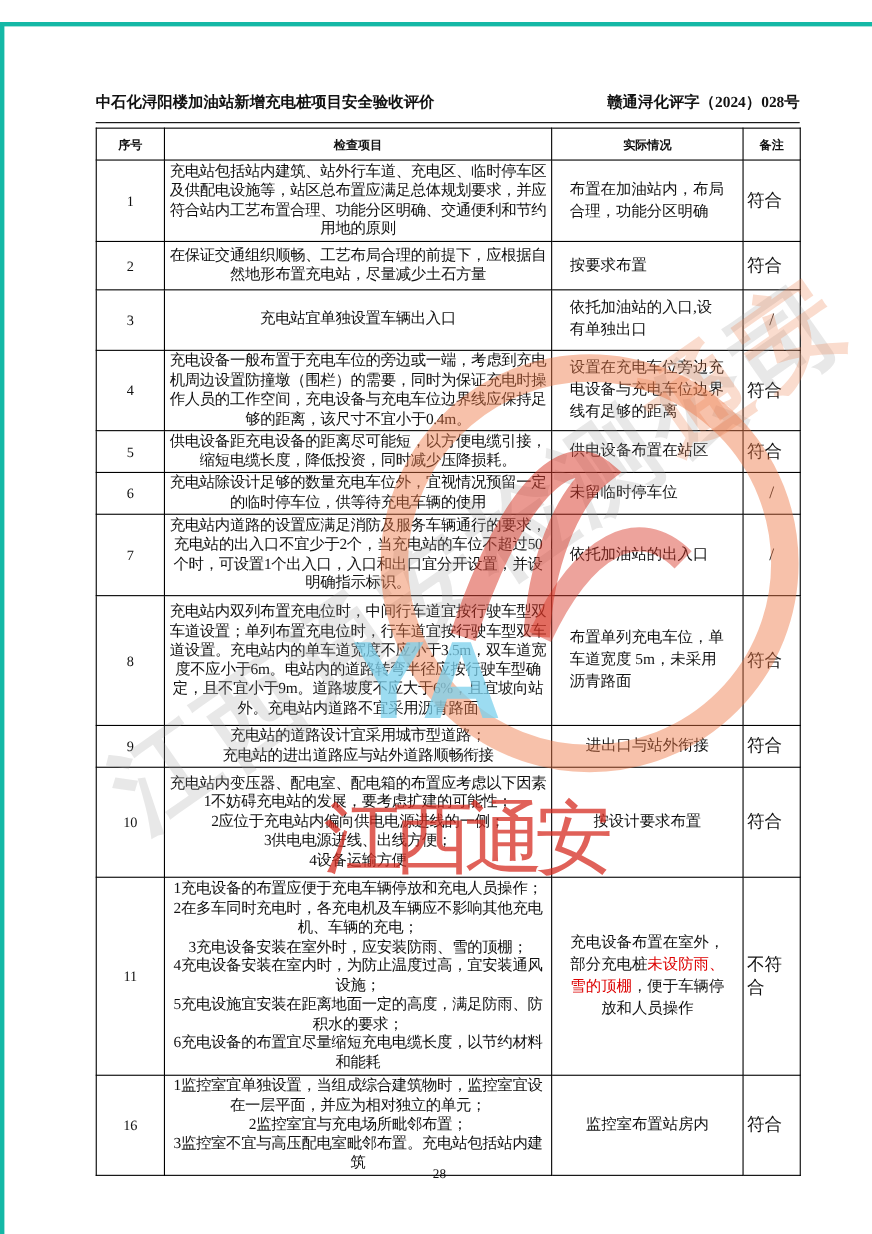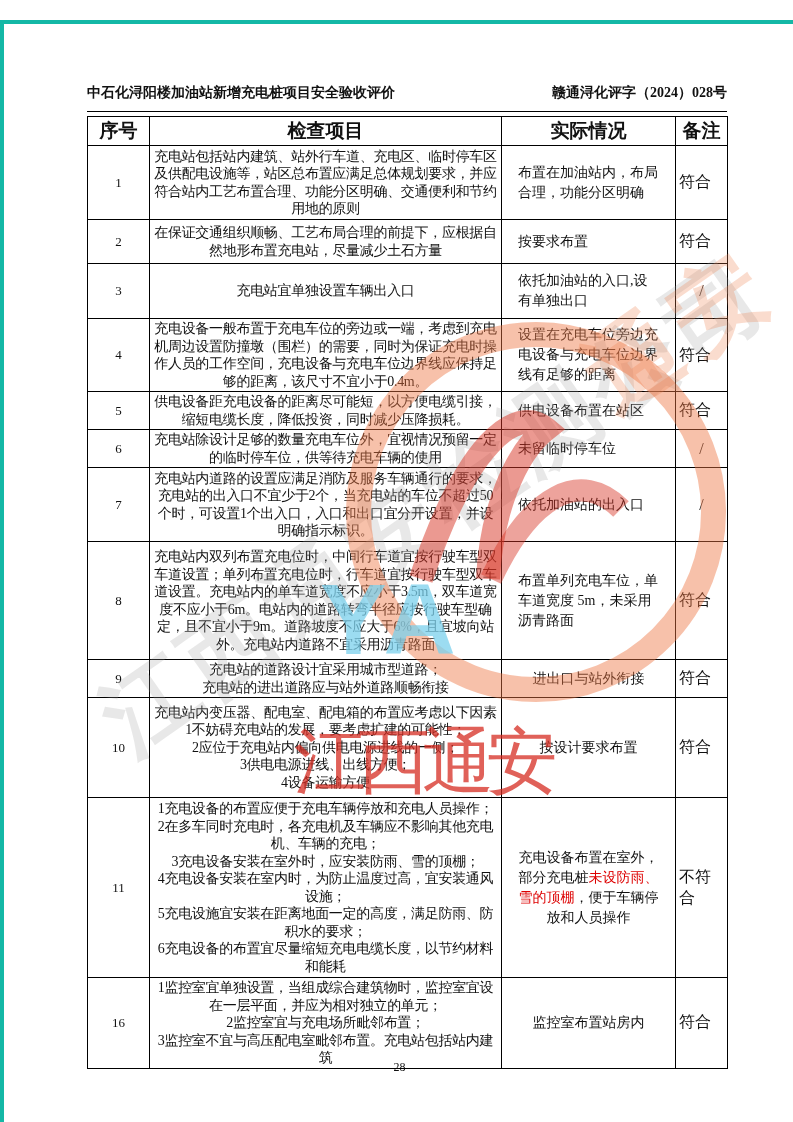--- a/index.html
+++ b/index.html
@@ -10,21 +10,21 @@
   .doc-header{position:absolute;top:60px;left:83px;width:640px;display:flex;
               justify-content:space-between;align-items:flex-end;
               font-size:14px;font-weight:bold;color:#111;}
   .header-rule{position:absolute;top:87px;left:83px;width:640px;height:1px;background:#000;}
 
   
   table.insp{position:absolute;top:92px;left:83px;width:640px;border-collapse:collapse;
              table-layout:fixed;z-index:1;}
   table.insp th,table.insp td{border:1px solid #000;color:#111;vertical-align:middle;
              font-family:"Liberation Serif","DejaVu Serif",serif;}
-  table.insp th{height:28px;font-size:19px;font-weight:bold;text-align:center;padding:0 2px;}
+  table.insp th{height:28px;font-size:11px;font-weight:bold;text-align:center;padding:0 2px;}
   .c-no{width:62px;text-align:center;font-size:13px;padding:0;}
   .c-item{width:352px;font-size:14px;line-height:17.5px;letter-spacing:-0.3px;
           padding:1px 3px;text-align:center;white-space:pre-wrap;word-break:break-all;}
   .c-actual{width:174px;font-size:14px;line-height:20px;padding:1px 16px;text-align:left;
             word-break:break-all;}
   .c-actual.center{text-align:center;}
   .c-note{width:52px;font-size:16px;padding:1px 3px;text-align:left;}
   .c-note.center{text-align:center;}
   .red{color:#dd0000;}
   tbody tr:nth-child(1){height:74px;}  tbody tr:nth-child(2){height:44px;}

